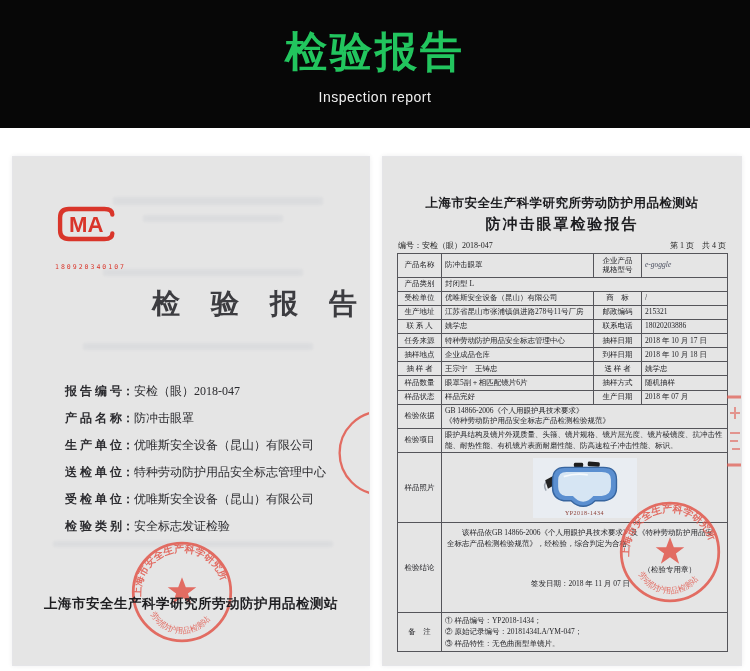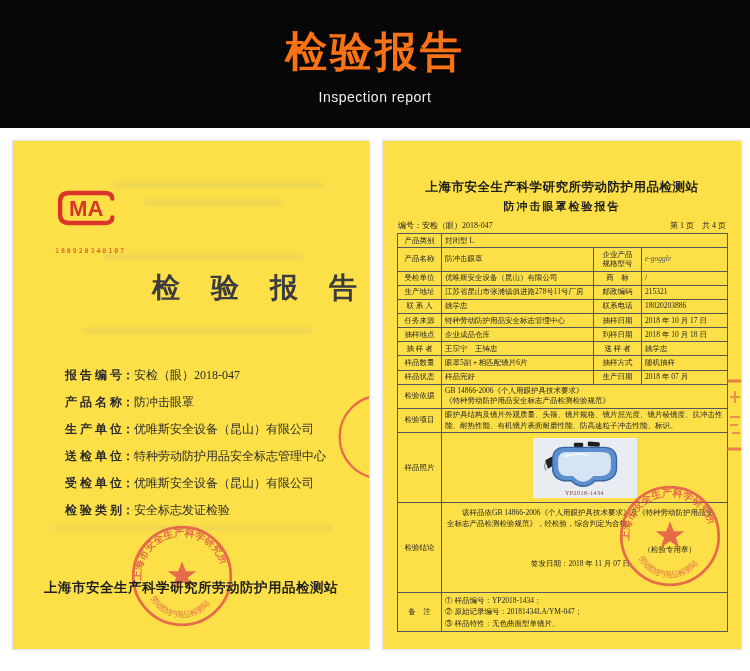--- a/index.html
+++ b/index.html
@@ -3,25 +3,25 @@
 <meta charset="utf-8">
 <style>
   html,body{margin:0;padding:0;}
   body{
     width:750px;height:671px;position:relative;background:#ffffff;
     font-family:"Liberation Serif","DejaVu Serif",serif;color:#222;overflow:hidden;
   }
   
   .banner{position:absolute;left:0;top:0;width:750px;height:128px;background:#070707;
     text-align:center;font-family:"Liberation Sans","DejaVu Sans",sans-serif;}
-  .banner-title{padding-top:24px;font-size:42px;font-weight:bold;color:#f97316;letter-spacing:3px;}
+  .banner-title{padding-top:24px;font-size:42px;font-weight:bold;color:#22c55e;letter-spacing:3px;}
   .banner-sub{margin-top:9px;font-size:14px;color:#f0f0f0;letter-spacing:0.5px;}
 
   
-  .doc{position:absolute;top:140px;height:508px;background:#fde047;border:1px solid #e5e5e8;
+  .doc{position:absolute;top:156px;height:508px;background:#e5e5e5;border:1px solid #e5e5e8;
     box-shadow:0 0 5px rgba(0,0,0,0.07);overflow:hidden;}
   .doc-left{left:12px;width:356px;}
   .doc-right{left:382px;width:358px;}
 
   
   .bleed{position:absolute;background:#8a93a6;opacity:0.10;filter:blur(1.5px);border-radius:2px;}
 
   
   .cma{position:absolute;left:42px;top:48px;color:#d9352a;text-align:left;}
   .cma-number{font-family:"DejaVu Sans Mono",monospace;font-size:6.5px;letter-spacing:2px;color:#d9352a;margin-top:16px;}
@@ -32,21 +32,21 @@
   .field .lab{font-weight:bold;color:#2a2a2e;}
   .field .val{color:#2a2a2e;}
   .ldoc-footer{position:absolute;left:0;top:438px;width:100%;text-align:center;
     font-size:13.5px;font-weight:bold;color:#1f1f22;z-index:3;letter-spacing:0.5px;}
 
   .stamp{position:absolute;pointer-events:none;opacity:0.85;z-index:2;}
 
   
   .rdoc-inner{padding:38px 14px 0 14px;}
   .rdoc-h1{text-align:center;font-size:12.5px;font-weight:bold;color:#1c1c1f;letter-spacing:0.5px;}
-  .rdoc-h2{text-align:center;font-size:11px;font-weight:bold;color:#1c1c1f;letter-spacing:2px;margin-top:3px;}
+  .rdoc-h2{text-align:center;font-size:15px;font-weight:bold;color:#1c1c1f;letter-spacing:2px;margin-top:3px;}
   .rdoc-meta{display:flex;justify-content:space-between;font-size:8px;margin:6px 1px 2px 1px;color:#222;text-align:right;}
   table.rpt{width:330px;border-collapse:collapse;font-size:7.5px;color:#1e1e22;table-layout:fixed;}
   table.rpt td{border:1px solid #55555a;padding:1.5px 3px;line-height:1.35;vertical-align:middle;overflow:hidden;}
   td.lab{text-align:center;}
   td.lab .two{display:block;line-height:1.3;}
   .photo-wrap{display:flex;justify-content:center;padding:3px 0;}
   .photo-panel{width:104px;background:#e9edf2;display:flex;flex-direction:column;align-items:center;padding:2px 0 1px 0;}
   .photo-caption{font-size:6px;color:#8a3c33;letter-spacing:0.5px;margin-top:-1px;}
   .concl{position:relative;min-height:86px;}
   .concl-text{text-indent:2em;padding:2px 4px 0 2px;line-height:1.5;}
@@ -135,31 +135,31 @@
 
     <table class="rpt">
       <colgroup>
           <col style="width:44px">
           <col style="width:152px">
           <col style="width:48px">
           <col style="width:86px">
         </colgroup>
       <tbody>
           <tr>
-        <td class="lab">产品类别</td>
-        <td colspan="3">封闭型 L</td>
-      </tr>
-      <tr>
         <td class="lab">产品名称</td>
         <td>防冲击眼罩</td>
         <td class="lab">
           <span class="two">企业产品</span>
           <span class="two">规格型号</span>
         </td>
         <td><span style="font-style:italic;color:#4b4f60;">e-goggle</span></td>
+      </tr>
+      <tr>
+        <td class="lab">产品类别</td>
+        <td colspan="3">封闭型 L</td>
       </tr>
       <tr>
         <td class="lab">受检单位</td>
         <td>优唯斯安全设备（昆山）有限公司</td>
         <td class="lab">商　标</td>
         <td>/</td>
       </tr>
       <tr>
         <td class="lab">生产地址</td>
         <td>江苏省昆山市张浦镇俱进路278号11号厂房</td>

